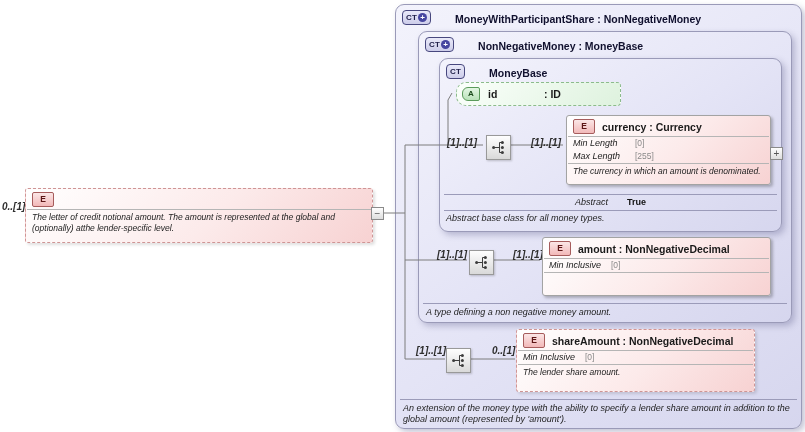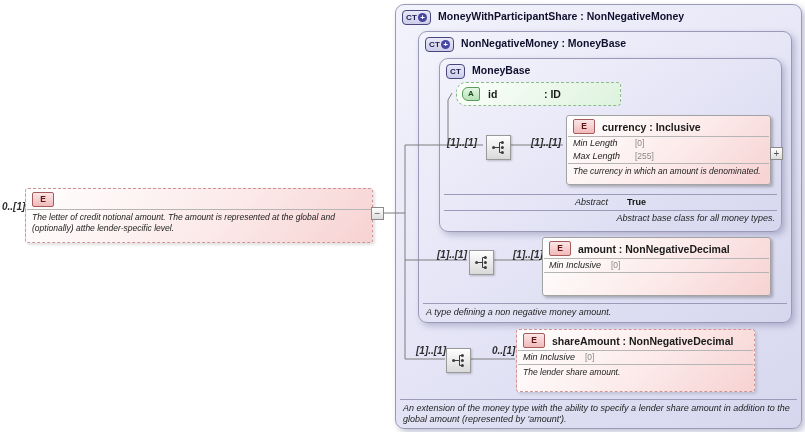--- a/index.html
+++ b/index.html
@@ -6,21 +6,21 @@
   #canvas {
     position:relative; width:805px; height:432px; background:#ffffff;
     font-family:"Liberation Sans", sans-serif; overflow:hidden;
   }
   
   .ctr {
     position:absolute; border:1px solid #9a9ab8; border-radius:9px;
     background:linear-gradient(145deg,#f3f3fc 0%, #e4e4f6 55%, #d6d6ee 100%);
     box-shadow:3px 3px 6px rgba(120,120,160,0.45);
   }
-  .ctr-hdr { display:flex; align-items:flex-start; gap:7px; padding:5px 0 0 6px; }
+  .ctr-hdr { display:flex; align-items:flex-end; gap:24px; padding:5px 0 0 6px; }
   .hdr-title { font-size:10.5px; font-weight:bold; color:#10102e; white-space:nowrap; }
   .ctr-footer {
     position:absolute; left:4px; right:4px; border-top:1px solid #9b9bb9;
     padding:3px 3px 0 3px; font-style:italic; font-size:9px; color:#1e1e1e; line-height:1.2;
   }
   
   .badge-ct {
     display:inline-flex; align-items:center; gap:1px; height:13px; padding:0 3px;
     border:1px solid #47477e; border-radius:4px; color:#20204a;
     background:linear-gradient(#e9e9f9,#cdcdea); flex:0 0 auto;
@@ -82,21 +82,21 @@
     display:flex; align-items:center; justify-content:center;
     box-shadow:1px 1px 2px rgba(0,0,0,0.2);
   }
   .mb-tail { position:absolute; left:4px; right:4px; top:135px; }
   .abstract-row {
     display:flex; align-items:baseline; border-top:1px solid #9b9bb9; border-bottom:1px solid #9b9bb9;
     padding:2px 2px; line-height:11px;justify-content:center;
   }
   .abstract-name { font-style:italic; font-size:9px; color:#222; width:52px; }
   .abstract-val { font-size:9px; font-weight:bold; color:#111; }
-  .mb-desc { padding:2px 2px; font-style:italic; font-size:9px; color:#1e1e1e;text-align:right; }
+  .mb-desc { padding:2px 2px; font-style:italic; font-size:9px; color:#1e1e1e; }
   #wires { position:absolute; left:0; top:0; pointer-events:none; }
 </style>
 </head>
 <body>
 
 <div id="canvas">
 
   <span class="card" style="left:2px;top:201px">0..[1]</span>
 
   <div class="elem-box dashed" style="left:25px;top:188px;width:346px;height:53px">
@@ -154,21 +154,21 @@
               <circle cx="11.4" cy="7.5" r="1.5" stroke="none"></circle>
               <circle cx="11.4" cy="12.5" r="1.5" stroke="none"></circle>
             </g>
           </svg>
         </div>
         <span class="card" style="left:91px;top:78px">[1]..[1]</span>
 
         <div class="elem-box solid" style="left:126px;top:56px;width:203px;height:68px">
           <div class="elem-title">
             <span class="badge-e">E</span>
-            <span class="elem-title-text">currency : Inclusive</span>
+            <span class="elem-title-text">currency : Currency</span>
           </div>
           <div class="elem-sep"></div>
           <div class="facet-row">
             <span class="facet-name">Min Length</span>
             <span class="facet-value">[0]</span>
           </div>
           <div class="facet-row">
             <span class="facet-name">Max Length</span>
             <span class="facet-value">[255]</span>
           </div>

